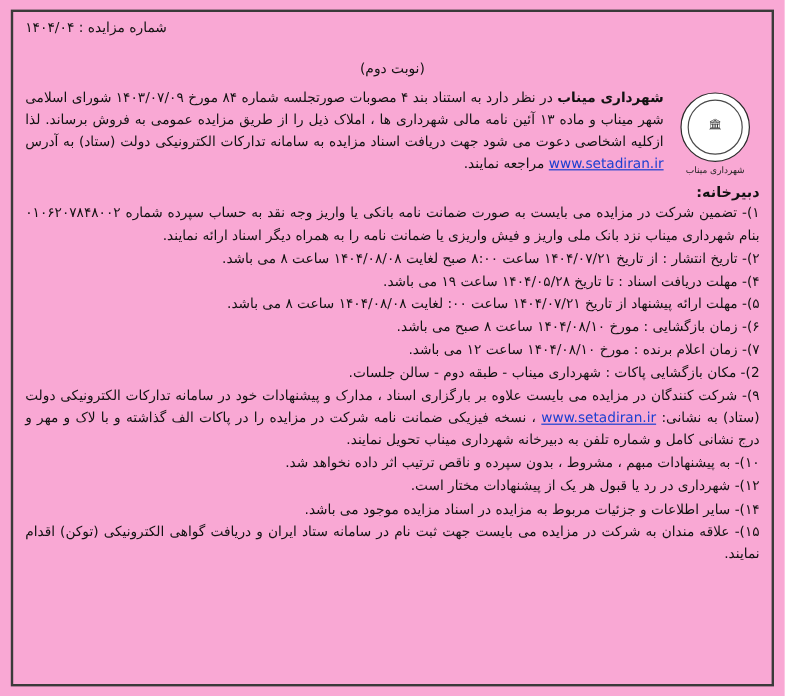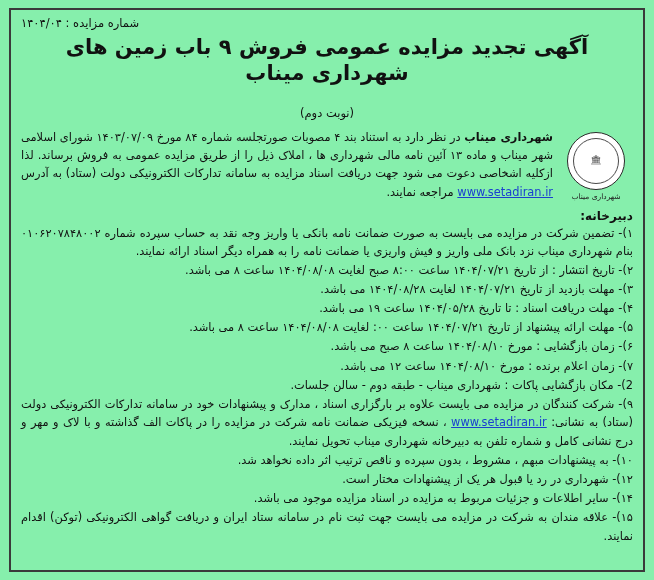--- a/index.html
+++ b/index.html
@@ -7,21 +7,21 @@
     padding: 0;
     background: #ffffff;
   }
   body {
     font-family: "DejaVu Sans", sans-serif;
   }
   .page {
     position: relative;
     width: 654px;
     height: 580px;
-    background: #86efac;
+    background: #f9a8d4;
     box-sizing: border-box;
     padding: 8px 9px;
     overflow: hidden;
   }
   .frame {
     position: relative;
     width: 100%;
     height: 100%;
     border: 2px solid #3a3a3a;
     box-sizing: border-box;
@@ -152,43 +152,39 @@
 <body>
 
 <div class="page">
   <div class="frame">
 
     <div class="top-row">
       <div class="auction-no">شماره مزایده : ۱۴۰۴/۰۴</div>
       <div class="spacer"></div>
     </div>
 
-    <div class="title-wrap">
-      <div class="main-title">آگهی تجدید مزایده عمومی فروش ۹ باب زمین های شهرداری میناب</div>
-    </div>
     <div class="round-note">(نوبت دوم)</div>
 
     <div class="intro-block">
       <div class="seal">
         <div class="seal-circle">
           <div class="seal-inner">🏛</div>
         </div>
         <div class="seal-caption">شهرداری میناب</div>
       </div>
       <div class="intro-text">
         <span class="org">شهرداری میناب</span><span> در نظر دارد به استناد بند ۴ مصوبات صورتجلسه شماره ۸۴ مورخ ۱۴۰۳/۰۷/۰۹ شورای اسلامی شهر میناب و ماده ۱۳ آئین نامه مالی شهرداری ها ، املاک ذیل را از طریق مزایده عمومی به فروش برساند. لذا ازکلیه اشخاصی دعوت می شود جهت دریافت اسناد مزایده به سامانه تدارکات الکترونیکی دولت (ستاد) به آدرس </span><a class="link" href="#">www.setadiran.ir</a><span> مراجعه نمایند.</span>
       </div>
     </div>
 
     <div class="section-head">دبیرخانه:</div>
 
     <div class="items">
       <p class="item">۱)- تضمین شرکت در مزایده می بایست به صورت ضمانت نامه بانکی یا واریز وجه نقد به حساب سپرده شماره ۰۱۰۶۲۰۷۸۴۸۰۰۲ بنام شهرداری میناب نزد بانک ملی واریز و فیش واریزی یا ضمانت نامه را به همراه دیگر اسناد ارائه نمایند.</p>
       <p class="item">۲)- تاریخ انتشار : از تاریخ ۱۴۰۴/۰۷/۲۱ ساعت ۸:۰۰ صبح لغایت ۱۴۰۴/۰۸/۰۸ ساعت ۸ می باشد.</p>
-      <p class="item">۳)- مهلت بازدید از تاریخ ۱۴۰۴/۰۷/۲۱ لغایت ۱۴۰۴/۰۸/۲۸ می باشد.</p>
       <p class="item">۴)- مهلت دریافت اسناد : تا تاریخ ۱۴۰۴/۰۵/۲۸ ساعت ۱۹ می باشد.</p>
       <p class="item">۵)- مهلت ارائه پیشنهاد از تاریخ ۱۴۰۴/۰۷/۲۱ ساعت ۰۰: لغایت ۱۴۰۴/۰۸/۰۸ ساعت ۸ می باشد.</p>
       <p class="item">۶)- زمان بازگشایی : مورخ ۱۴۰۴/۰۸/۱۰ ساعت ۸ صبح می باشد.</p>
       <p class="item">۷)- زمان اعلام برنده : مورخ ۱۴۰۴/۰۸/۱۰ ساعت ۱۲ می باشد.</p>
       <p class="item">2)- مکان بازگشایی پاکات : شهرداری میناب - طبقه دوم - سالن جلسات.</p>
       <p class="item">
         <span>۹)- شرکت کنندگان در مزایده می بایست علاوه بر بارگزاری اسناد ، مدارک و پیشنهادات خود در سامانه تدارکات الکترونیکی دولت (ستاد) به نشانی: </span><a class="link" href="#">www.setadiran.ir</a><span> ، نسخه فیزیکی ضمانت نامه شرکت در مزایده را در پاکات الف گذاشته و با لاک و مهر و درج نشانی کامل و شماره تلفن به دبیرخانه شهرداری میناب تحویل نمایند.</span>
       </p>
       <p class="item">۱۰)- به پیشنهادات مبهم ، مشروط ، بدون سپرده و ناقص ترتیب اثر داده نخواهد شد.</p>
       <p class="item">۱۲)- شهرداری در رد یا قبول هر یک از پیشنهادات مختار است.</p>

